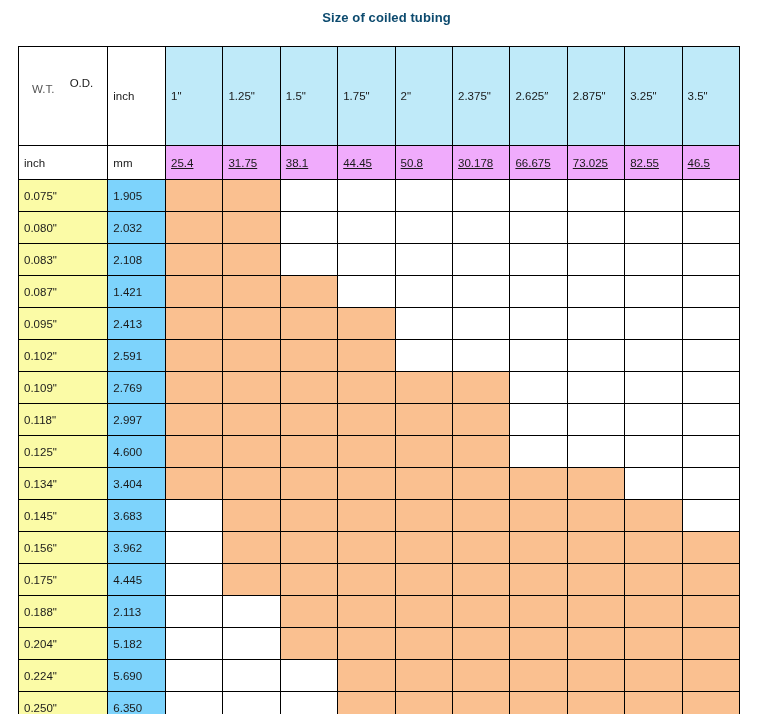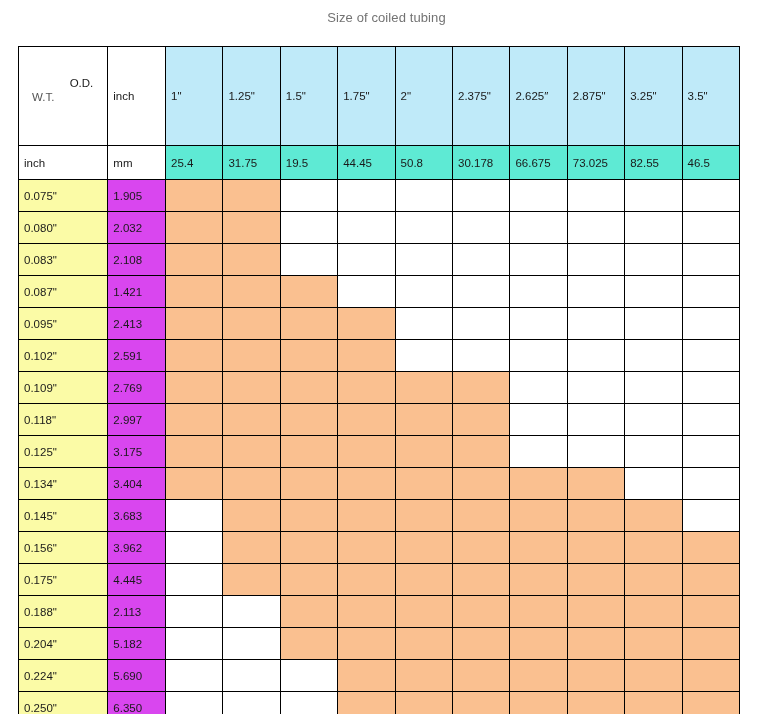--- a/index.html
+++ b/index.html
@@ -18,22 +18,22 @@
   #page {
     position: relative;
     width: 773px;
     height: 714px;
     box-sizing: border-box;
   }
 
   #chart-title {
     text-align: center;
     font-size: 13px;
-    font-weight: normal;
-    color: #737373;
+    font-weight: bold;
+    color: #0c4a6e;
     padding-top: 11px;
     padding-bottom: 9px;
     letter-spacing: 0.1px;
     line-height: 14px;
   }
 
   .table-wrap {
     padding: 0 18px 0 18px;
     margin-top: 12px;
   }
@@ -79,21 +79,21 @@
   }
   .corner-od {
     position: absolute;
     right: 9px;
     top: 30px;
     font-size: 11.5px;
   }
   .corner-wt {
     position: absolute;
     left: 8px;
-    top: 44px;
+    top: 36px;
     font-size: 11.5px;
     color: #555555;
   }
 
   td.corner-unit {
     height: 98px;
     background: #ffffff;
     vertical-align: middle;
   }
 
@@ -101,30 +101,31 @@
     background: #bfeaf9;
     height: 98px;
     vertical-align: middle;
   }
 
   td.unit-row-label {
     background: #ffffff;
     height: 33px;
   }
   td.mm-val {
-    background: #5eead4;
+    background: #f0abfc;
     height: 33px;
+    text-decoration: underline;
   }
 
   td.wt-label {
     background: #fbfba6;
     height: 31px;
   }
   td.wt-mm {
-    background: #d946ef;
+    background: #7dd3fc;
     height: 31px;
   }
 
   td.cell {
     height: 31px;
     background: #ffffff;
   }
   td.cell.filled {
     background: #fac090;
   }
@@ -170,21 +171,21 @@
             <td class="od-head">2.625″</td>
             <td class="od-head">2.875"</td>
             <td class="od-head">3.25"</td>
             <td class="od-head">3.5"</td>
           </tr>
           <tr>
             <td class="unit-row-label">inch</td>
             <td class="unit-row-label">mm</td>
             <td class="mm-val">25.4</td>
             <td class="mm-val">31.75</td>
-            <td class="mm-val">19.5</td>
+            <td class="mm-val">38.1</td>
             <td class="mm-val">44.45</td>
             <td class="mm-val">50.8</td>
             <td class="mm-val">30.178</td>
             <td class="mm-val">66.675</td>
             <td class="mm-val">73.025</td>
             <td class="mm-val">82.55</td>
             <td class="mm-val">46.5</td>
           </tr>
           <tr>
             <td class="wt-label">0.075"</td>
@@ -293,21 +294,21 @@
             <td class="cell filled"></td>
             <td class="cell filled"></td>
             <td class="cell filled"></td>
             <td class="cell"></td>
             <td class="cell"></td>
             <td class="cell"></td>
             <td class="cell"></td>
           </tr>
           <tr>
             <td class="wt-label">0.125"</td>
-            <td class="wt-mm">3.175</td>
+            <td class="wt-mm">4.600</td>
             <td class="cell filled"></td>
             <td class="cell filled"></td>
             <td class="cell filled"></td>
             <td class="cell filled"></td>
             <td class="cell filled"></td>
             <td class="cell filled"></td>
             <td class="cell"></td>
             <td class="cell"></td>
             <td class="cell"></td>
             <td class="cell"></td>

